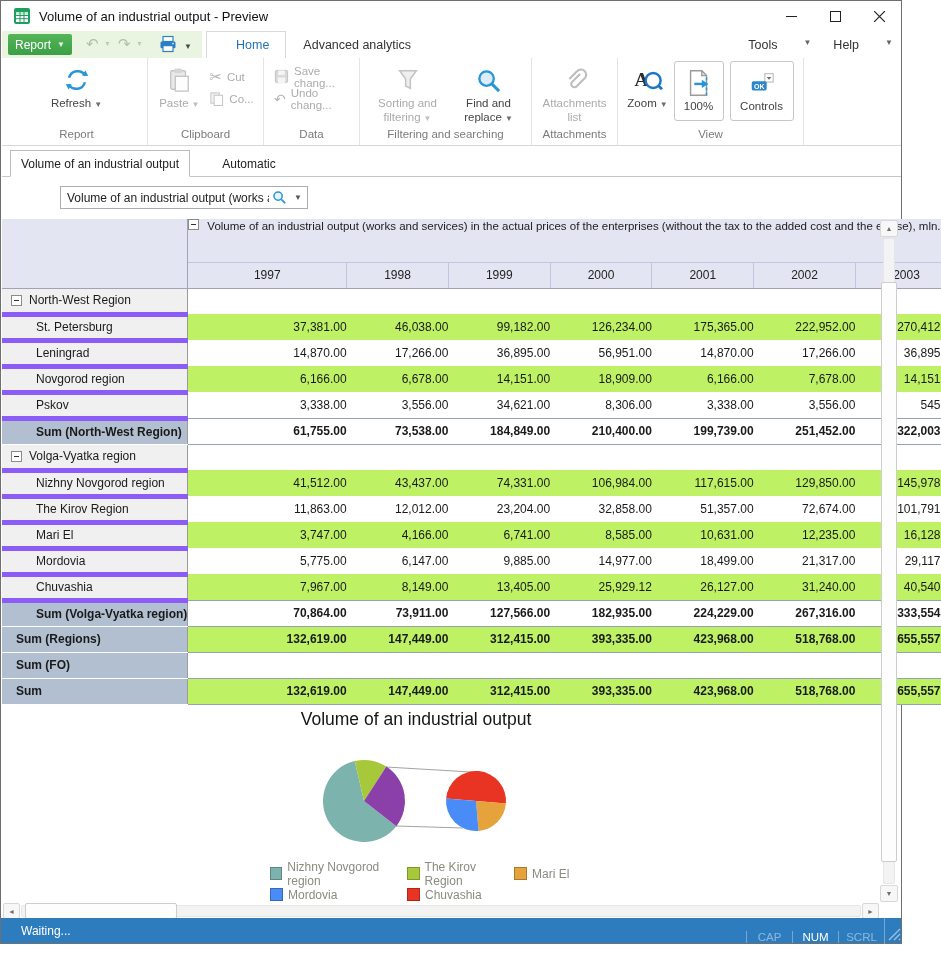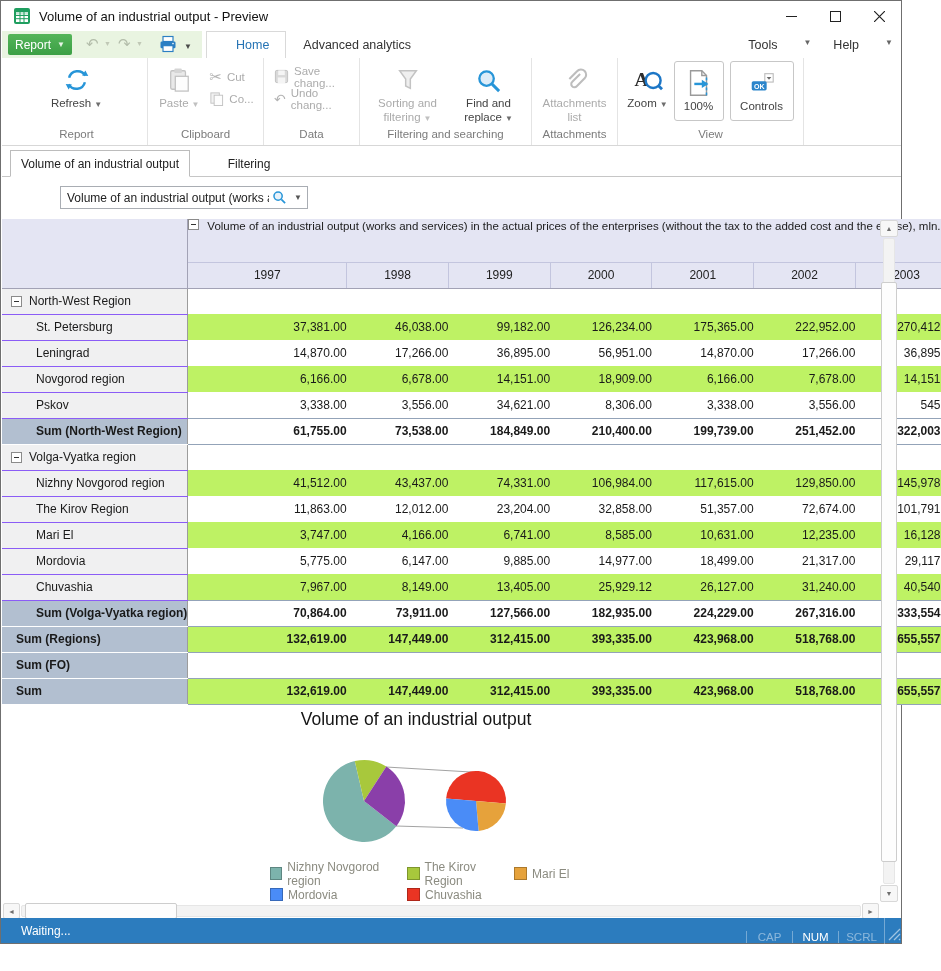--- a/index.html
+++ b/index.html
@@ -61,21 +61,21 @@
   
   .tablewrap{position:absolute;left:1px;top:218px;}
   table.grid{border-collapse:collapse;table-layout:fixed;font-size:12px;}
   table.grid th,table.grid td{padding:0;box-sizing:border-box;overflow:hidden;white-space:nowrap;}
   th.corner{background:#e4e5f3;border-right:1px solid #a2a2b5;border-bottom:1px solid #a2a2b5;}
   th.htitle{background:#e4e5f3;border-bottom:1px solid #c3c5de;font-weight:normal;font-size:11.5px;color:#1c1c1c;padding:3px 8px;white-space:normal;line-height:1.25;vertical-align:top;}
   th.hyear{background:#e4e5f3;border-right:1px solid #c3c5de;border-bottom:1px solid #a2a2b5;font-weight:normal;font-size:12px;color:#222;height:26px;}
   th.hyear:last-child{border-right:none;}
   .htwrap{display:flex;align-items:flex-start;gap:8px;}
   .httext{flex:1;text-align:center;}
-  td.lc{background:#f0f0f1;border-right:1px solid #9c9c9c;border-bottom:1px solid #8b5cf6;height:26px;font-size:12px;color:#1a1a1a;}
+  td.lc{background:#f0f0f1;border-right:1px solid #9c9c9c;border-bottom:5px solid #8b5cf6;height:26px;font-size:12px;color:#1a1a1a;}
   td.vc{text-align:right;padding-right:10px;color:#1a1a1a;height:26px;background:#fff;}
   tr.shade td.vc{background:#bef264;}
   td.lc .lab{padding-left:34px;}
   tr.group td.lc{padding-left:9px;}
   tr.group td.lc .lab{padding-left:7px;display:inline-block;}
   tr.sum td.lc,tr.total td.lc{background:#b2bfd0;font-weight:bold;border-bottom:1px solid #fff;}
   tr.total td.lc .lab{padding-left:14px;}
   tr.sum td,tr.total td{border-top:1px solid #93a3b8;}
   tr.sum td.vc,tr.total td.vc{font-weight:bold;border-bottom:1px solid #93a3b8;}
   .minusbox{display:inline-flex;width:11px;height:11px;border:1px solid #8b8b8b;background:#fff;align-items:center;justify-content:center;vertical-align:middle;box-sizing:border-box;}
@@ -318,21 +318,21 @@
           </div>
           <div class="glabel">View</div>
         </div>
       </div>
 
     <div class="doctabs">
       <div class="dtab active">
           <span>Volume of an industrial output</span>
         </div>
       <div class="dtab t2">
-          <span>Filtering</span>
+          <span>Automatic</span>
         </div>
     </div>
 
     <div class="indexrow">
       <span class="indexlabel">Index:</span>
       <div class="combo">
         <span class="cval">Volume of an industrial output (works and</span>
         <span class="cmag">
             <svg width="15" height="15" viewBox="0 0 16 16">
               <circle cx="6.5" cy="6.5" r="4.4" fill="#e8f2fa" stroke="#2795d8" stroke-width="1.6"></circle>

